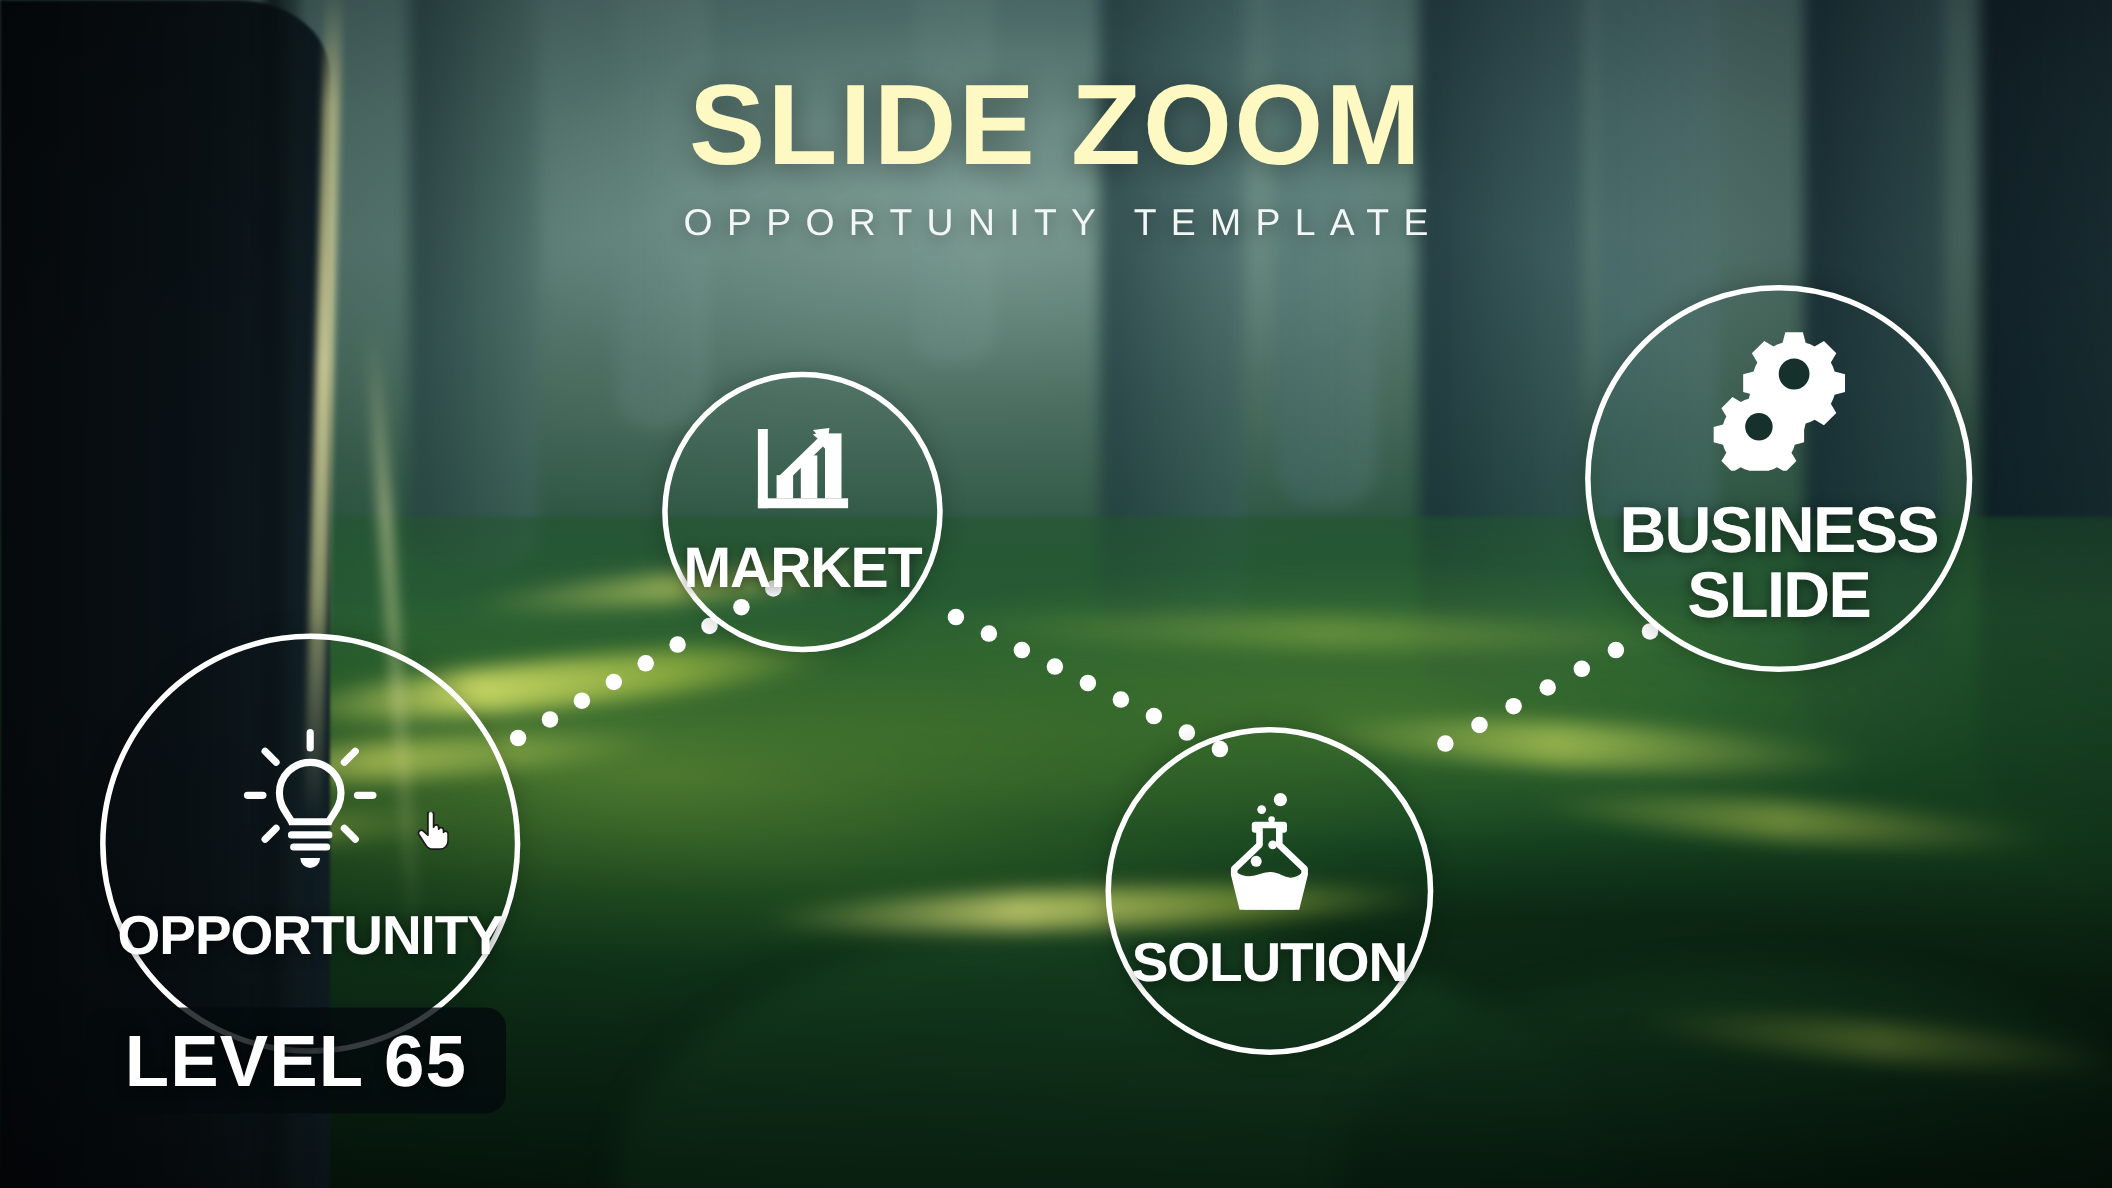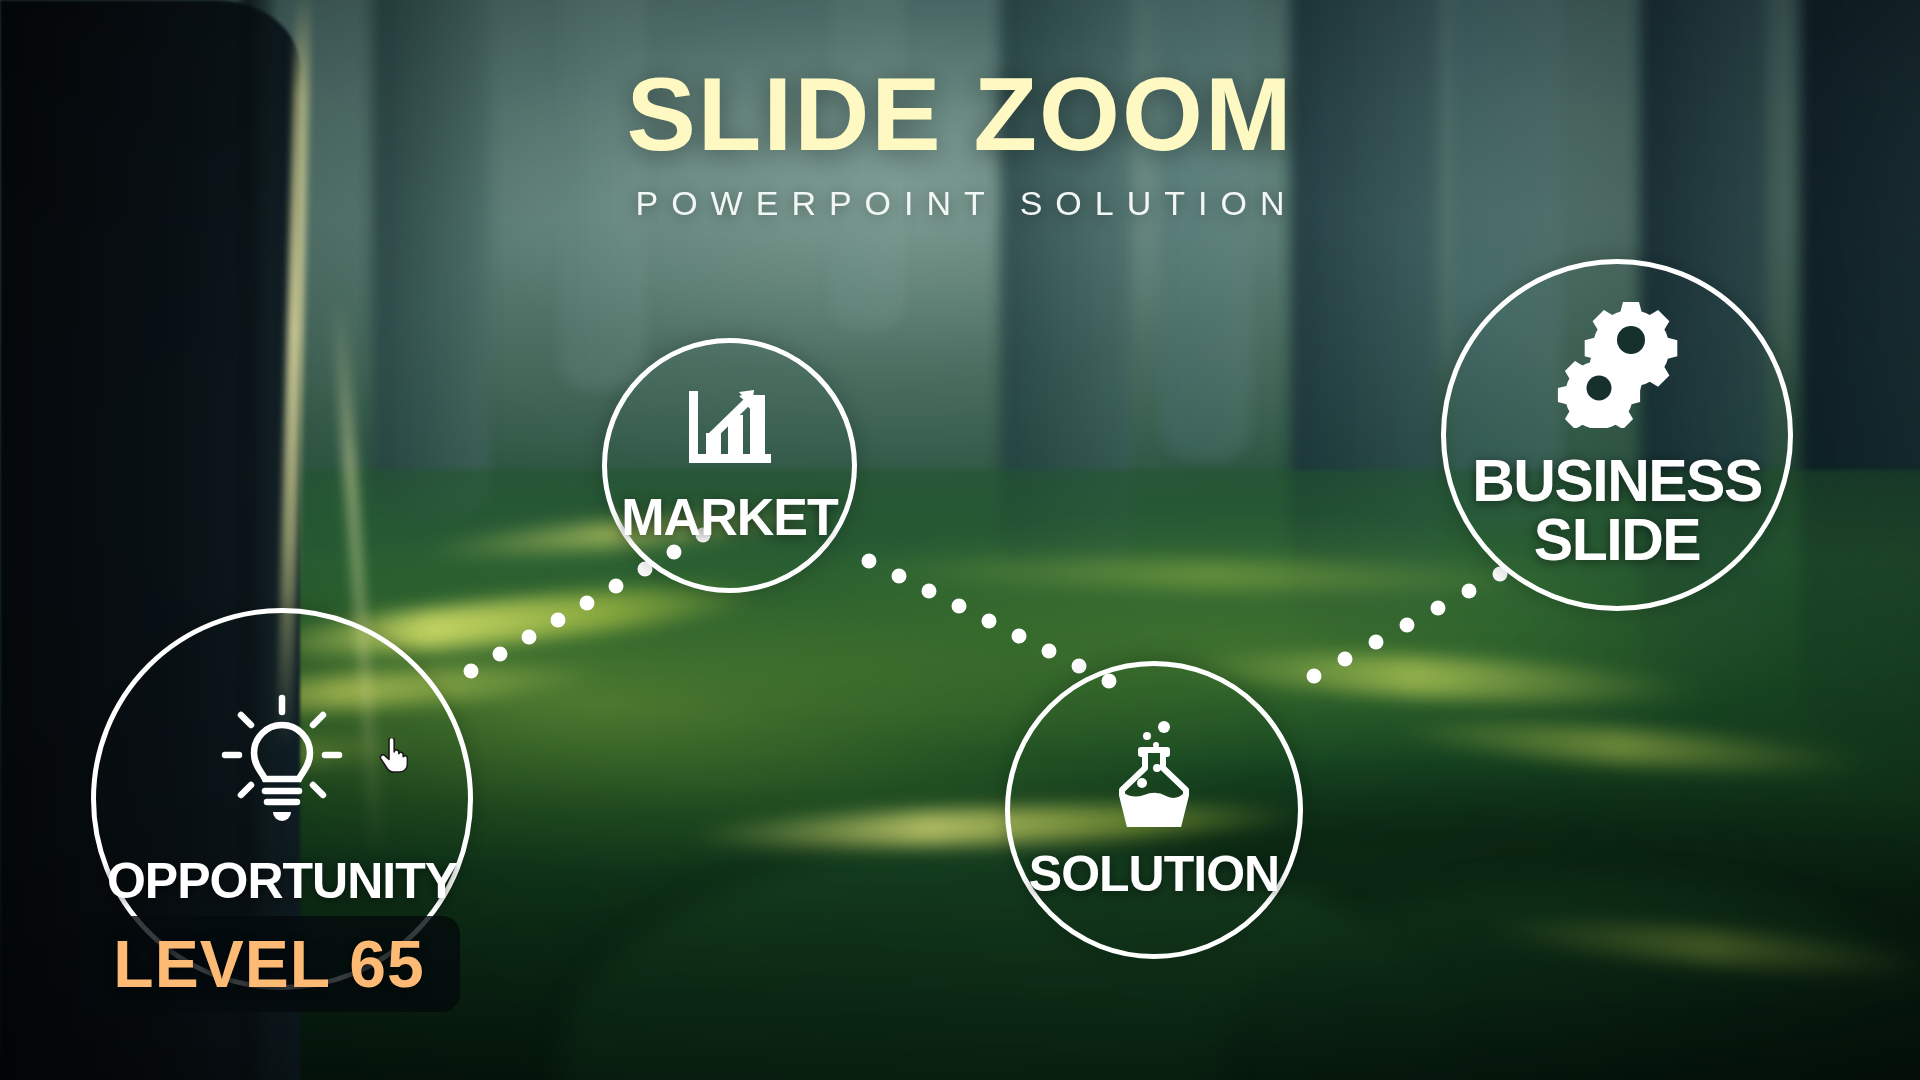--- a/index.html
+++ b/index.html
@@ -143,39 +143,39 @@
     text-shadow:0 2px 12px rgba(0,0,0,.55); white-space:nowrap;
   }
   .node-icon { display:block; }
 
   #node-market      { left:602px; top:338px;  width:255px; height:255px; }
   #node-market .node-label { font-size:52px; margin-top:16px; letter-spacing:-1px; }
 
   #node-business    { left:1441px; top:259px; width:352px; height:352px; }
   #node-business .node-label { font-size:59px; margin-top:20px; letter-spacing:-1.5px; }
 
-  #node-opportunity { left:91px;  top:608px;  width:382px; height:382px; }
+  #node-opportunity { left:91px;  top:576px;  width:382px; height:382px; }
   #node-opportunity .node-label { font-size:50px; margin-top:24px; letter-spacing:-1px; }
 
   #node-solution    { left:1005px; top:661px; width:298px; height:298px; }
   #node-solution .node-label { font-size:50px; margin-top:18px; letter-spacing:-1px; }
 
   
   .connector { position:absolute; top:0; left:0; width:1920px; height:1080px;
     pointer-events:none; }
   .dot { fill:#ffffff; }
 
   
   #level-badge {
     position:absolute; left:78px; top:916px; width:382px; height:96px;
     background:rgba(4,10,12,.80); border-radius:18px;
     display:flex; align-items:center; justify-content:center;
   }
   #level-badge .level-text {
-    color:#fdba74; font-weight:700; font-size:66px; letter-spacing:1px;
+    color:#ffffff; font-weight:700; font-size:66px; letter-spacing:1px;
     text-shadow:0 2px 10px rgba(0,0,0,.6);
   }
 
   
   #cursor { position:absolute; left:378px; top:738px; width:30px; height:36px; }
 </style>
 </head>
 <body>
 
 <div id="stage">
@@ -210,21 +210,21 @@
 
   <div class="trunk-left"></div>
   <div class="trunk-left-edge"></div>
   <div class="lightstreak-left"></div>
   <div class="lightstreak-left2"></div>
 
   <div class="vignette"></div>
 
   <div class="title-block">
     <div class="title">SLIDE ZOOM</div>
-    <div class="subtitle">POWERPOINT SOLUTION</div>
+    <div class="subtitle">OPPORTUNITY TEMPLATE</div>
   </div>
 
   <svg class="connector" viewBox="0 0 1920 1080" xmlns="http://www.w3.org/2000/svg">
     <g>
       <circle class="dot" cx="471" cy="671" r="7.5"></circle>
       <circle class="dot" cx="500" cy="654" r="7.5"></circle>
       <circle class="dot" cx="529" cy="637" r="7.5"></circle>
       <circle class="dot" cx="558" cy="620" r="7.5"></circle>
       <circle class="dot" cx="587" cy="603" r="7.5"></circle>
       <circle class="dot" cx="616" cy="586" r="7.5"></circle>

